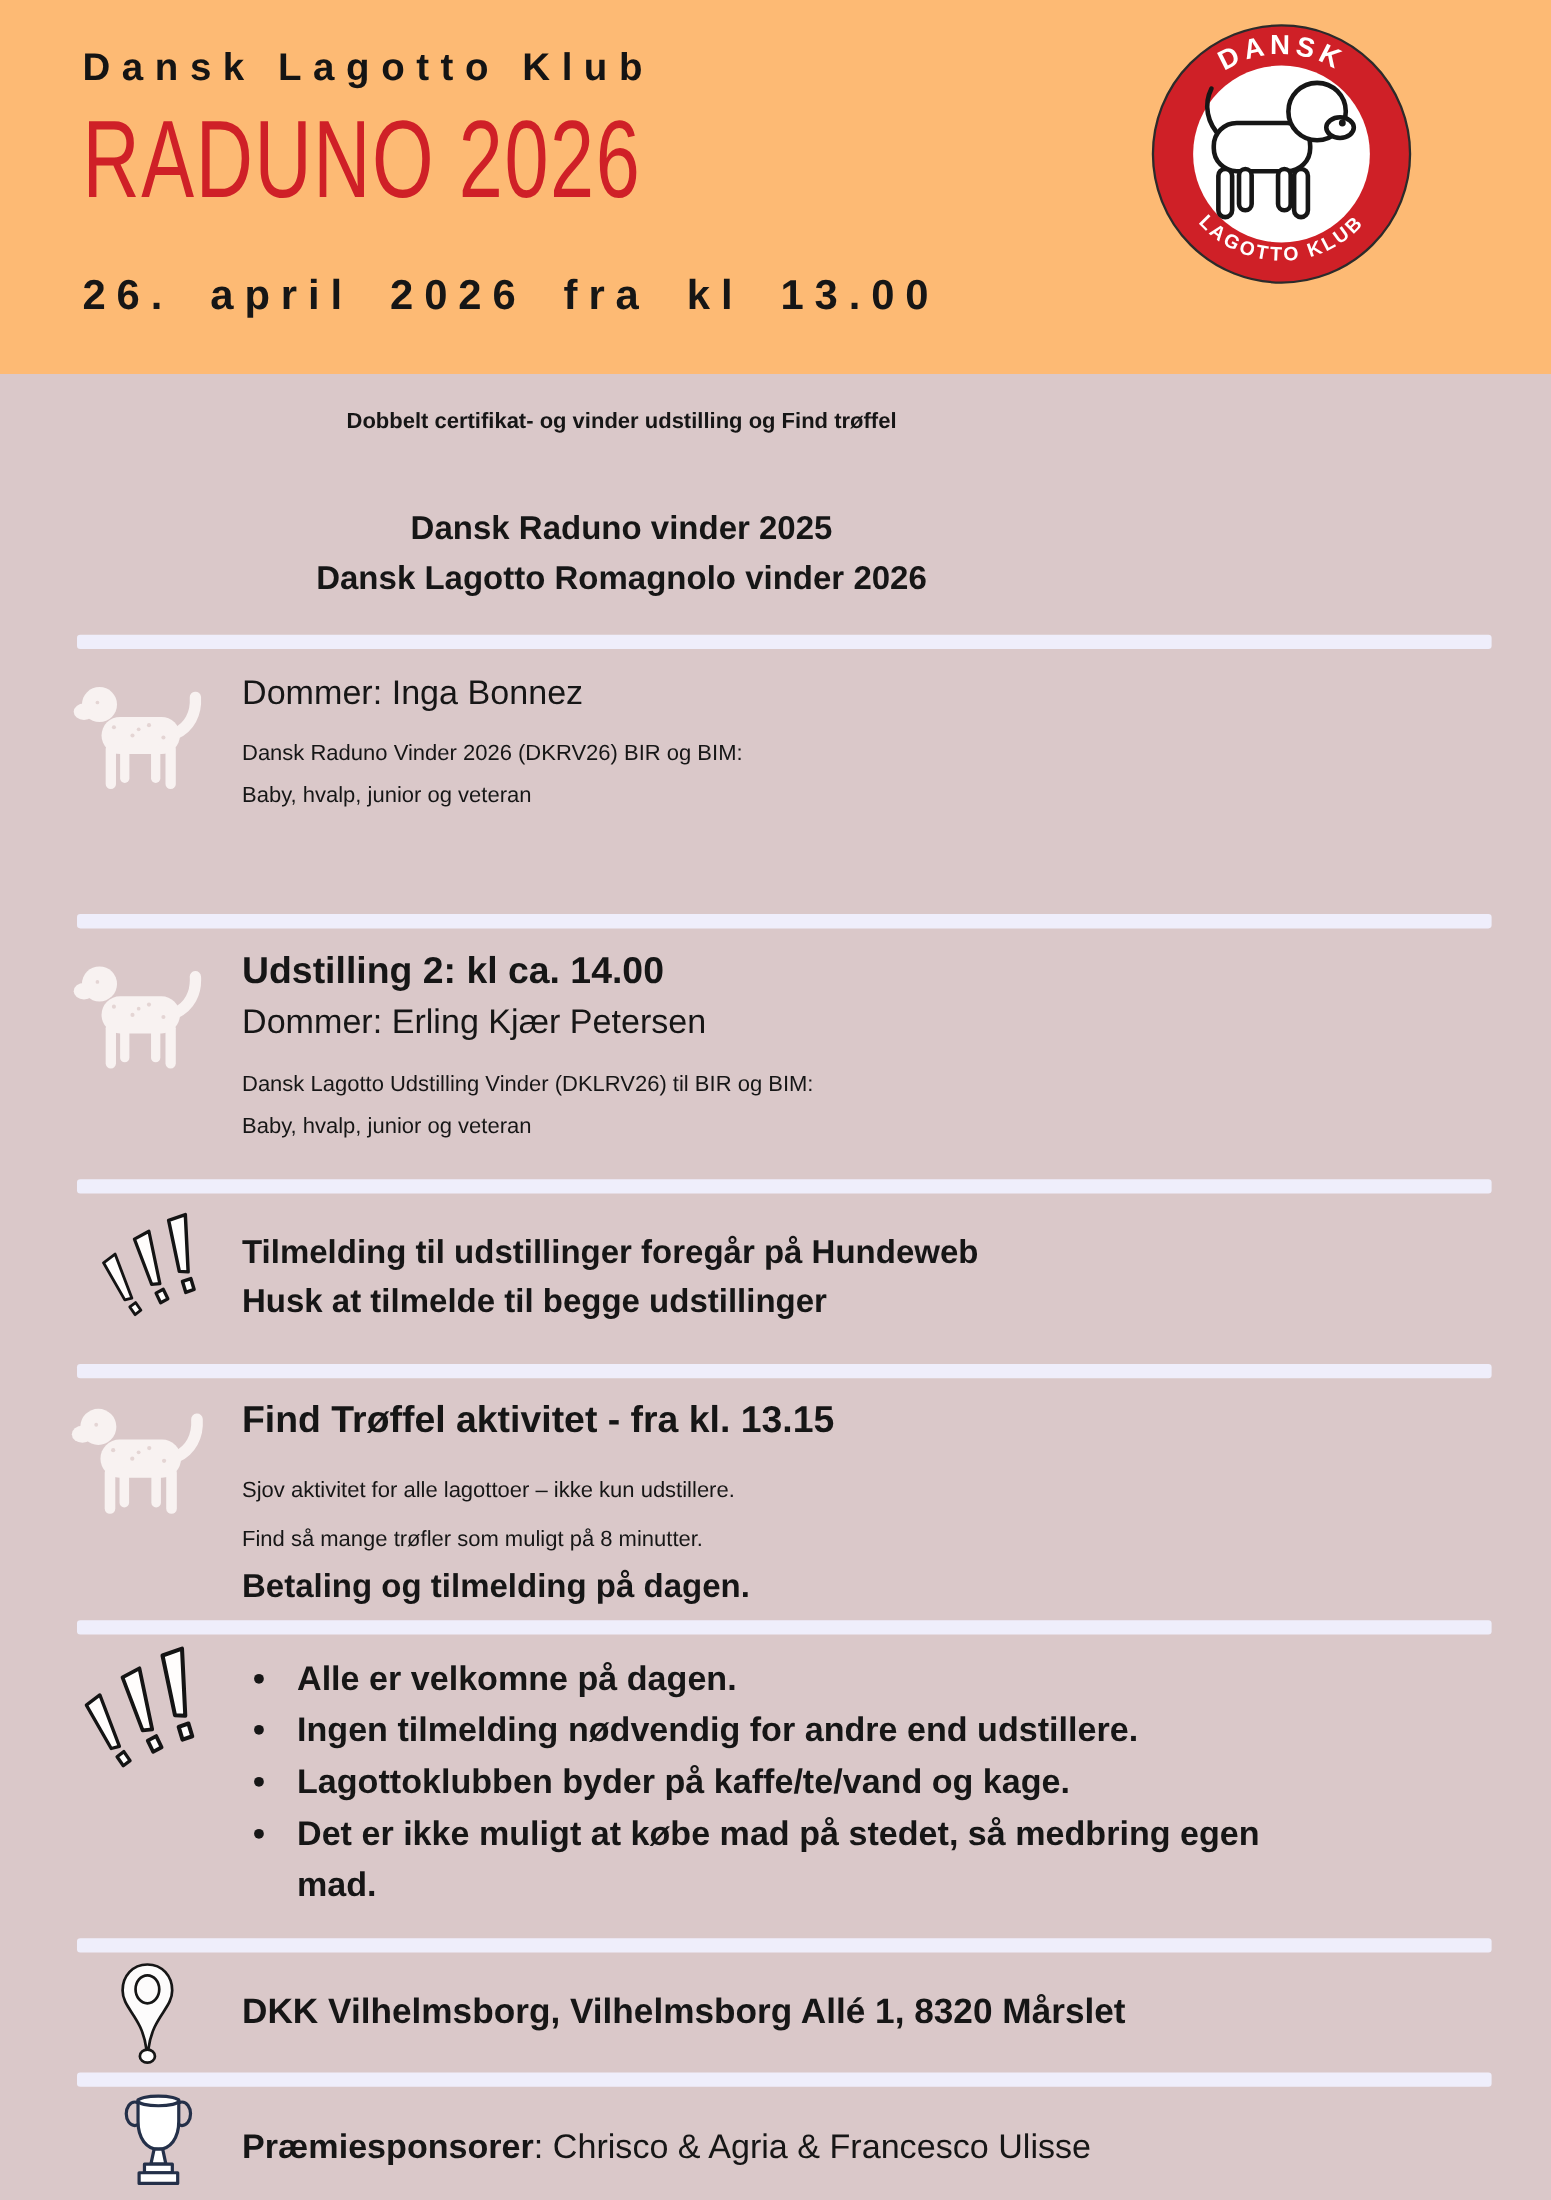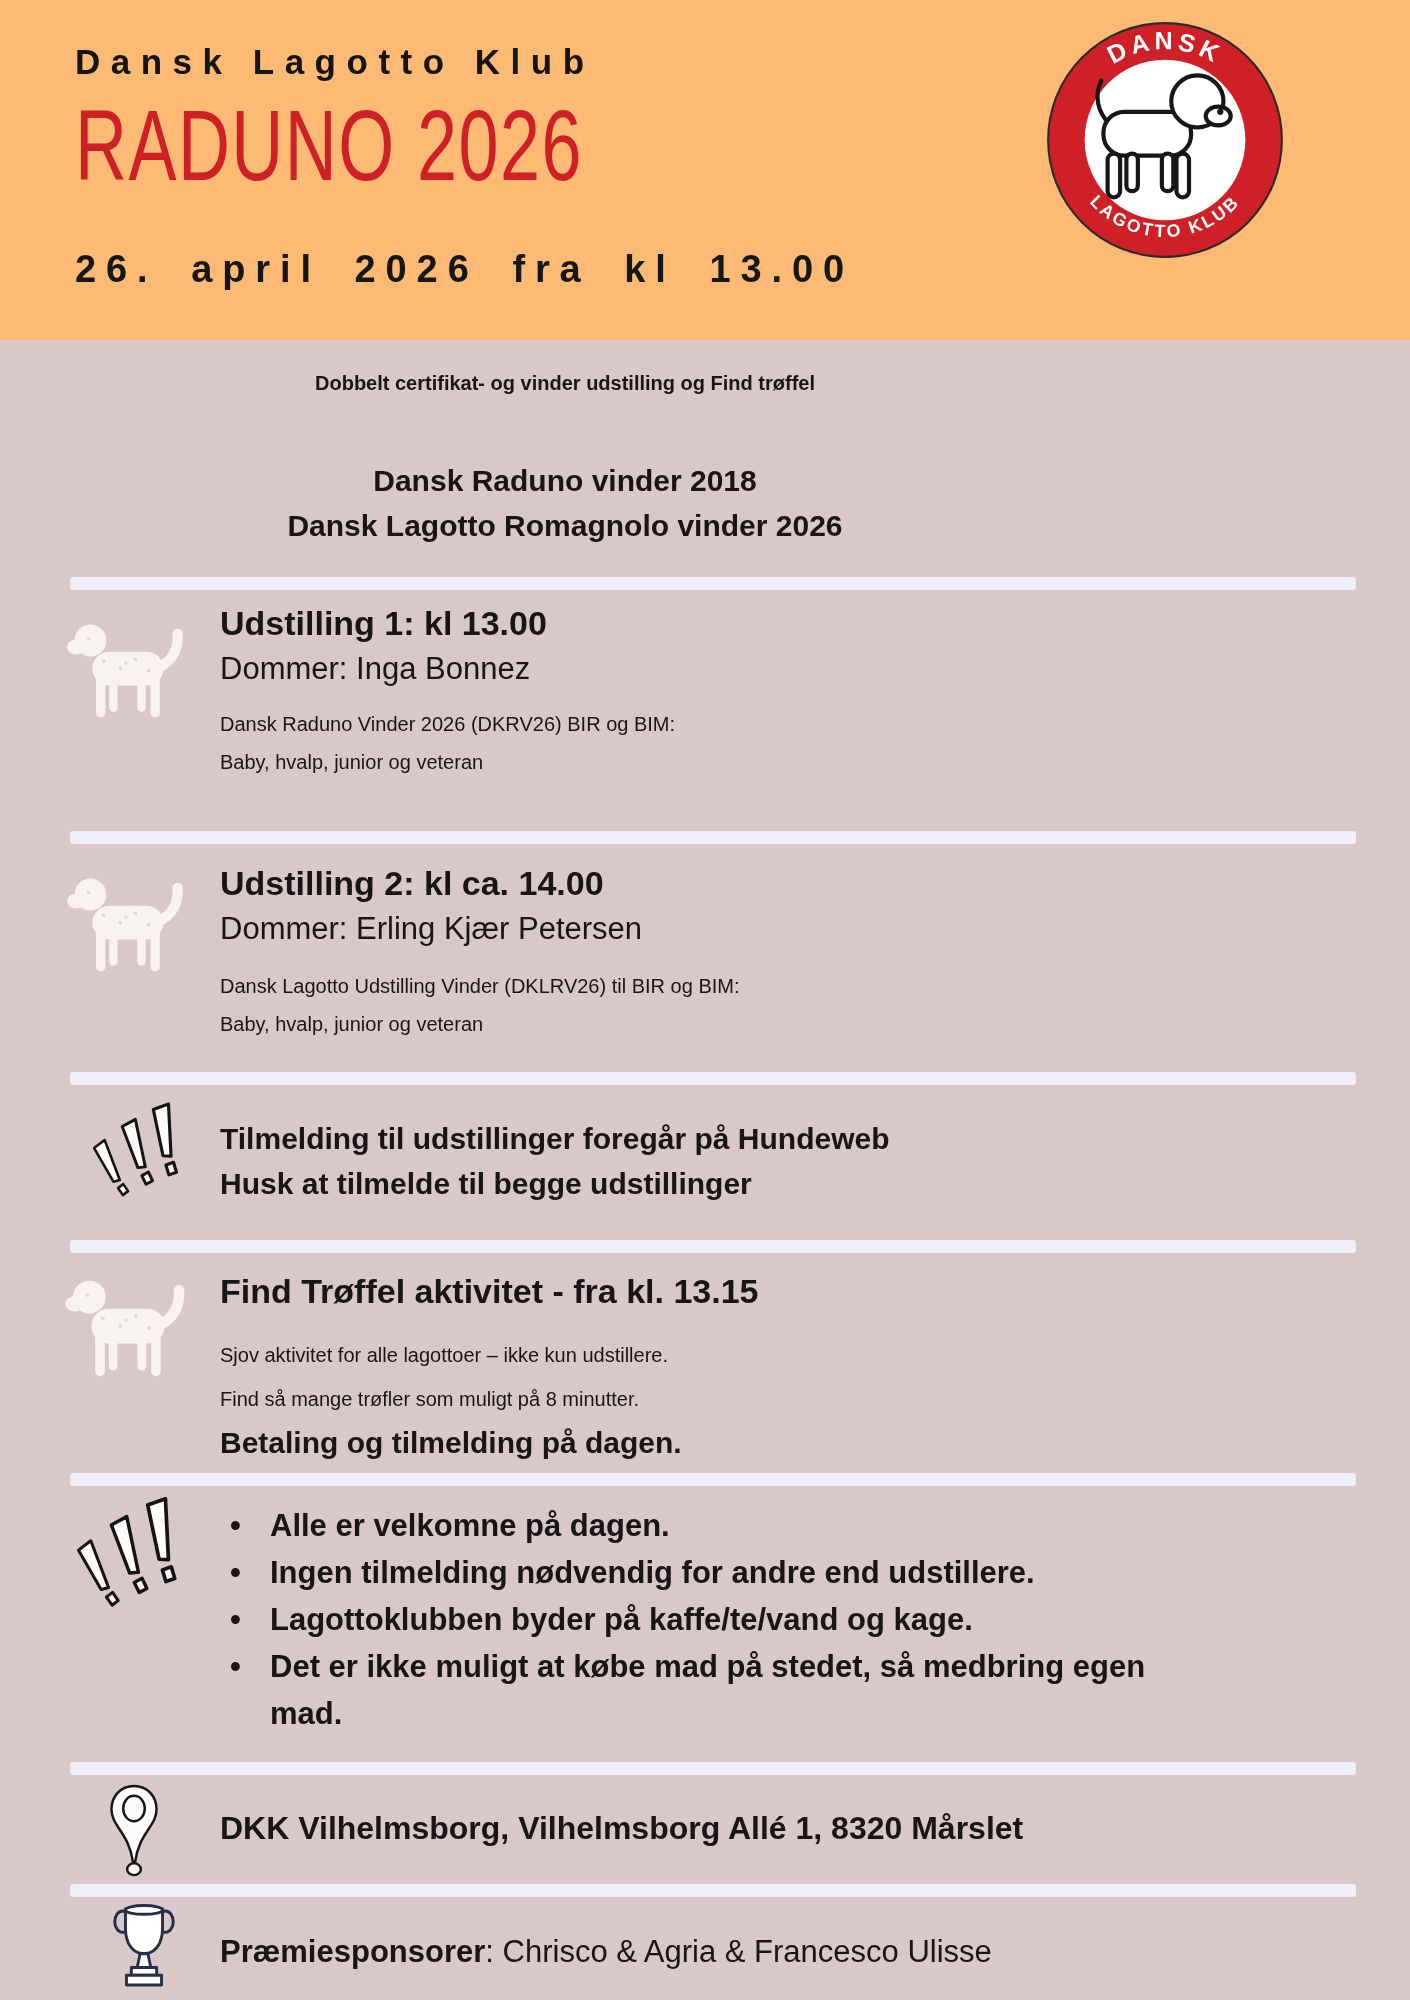--- a/index.html
+++ b/index.html
@@ -84,21 +84,21 @@
         <rect x="126" y="128" width="12" height="42" rx="6"></rect>
         <circle cx="146" cy="78" r="25"></circle>
         <ellipse cx="166" cy="92" rx="12" ry="9"></ellipse>
         <circle cx="168" cy="88" r="3" fill="#161616" stroke="none"></circle>
       </g>
     </svg>
   </div>
 
   <div class="abs intro1">Dobbelt certifikat- og vinder udstilling og Find trøffel</div>
   <div class="abs intro2">
-    <div>Dansk Raduno vinder 2018</div>
+    <div>Dansk Raduno vinder 2025</div>
     <div>Dansk Lagotto Romagnolo vinder 2026</div>
   </div>
 
   <div class="abs divider" style="top:577px"></div>
   <div class="abs divider" style="top:831px"></div>
   <div class="abs divider" style="top:1072px"></div>
   <div class="abs divider" style="top:1240px"></div>
   <div class="abs divider" style="top:1473px"></div>
   <div class="abs divider" style="top:1762px"></div>
   <div class="abs divider" style="top:1884px"></div>
@@ -129,21 +129,20 @@
         <polygon points="0,4 20,0 14,66 4,64"></polygon>
         <polygon points="6,76 16,74 18,87 8,89"></polygon>
       </g>
     </defs>
   </svg>
 
   <svg class="abs" style="left:66px; top:618px" width="122" height="105" viewBox="0 0 130 112">
       <use href="#dogShape"></use>
     </svg>
   <div class="abs sec-text" style="top:604px">
-    <div class="h-title nowrap">Udstilling 1: kl 13.00</div>
     <div class="h-sub nowrap" style="margin-top:8px">Dommer: Inga Bonnez</div>
     <div class="h-detail nowrap" style="margin-top:18px">Dansk Raduno Vinder 2026 (DKRV26) BIR og BIM:</div>
     <div class="h-detail nowrap">Baby, hvalp, junior og veteran</div>
   </div>
 
   <svg class="abs" style="left:66px; top:872px" width="122" height="105" viewBox="0 0 130 112">
       <use href="#dogShape"></use>
     </svg>
   <div class="abs sec-text" style="top:864px">
     <div class="h-title nowrap">Udstilling 2: kl ca. 14.00</div>

